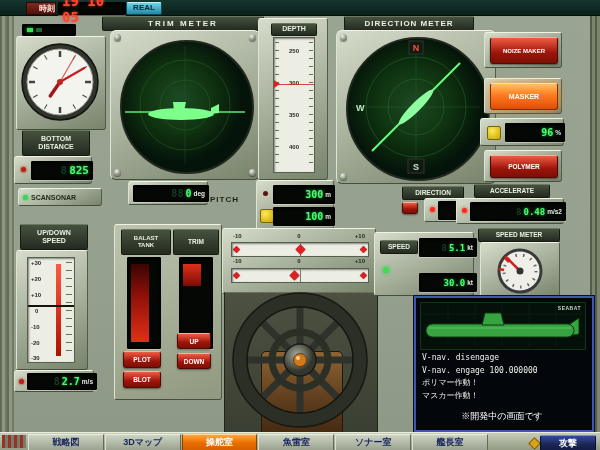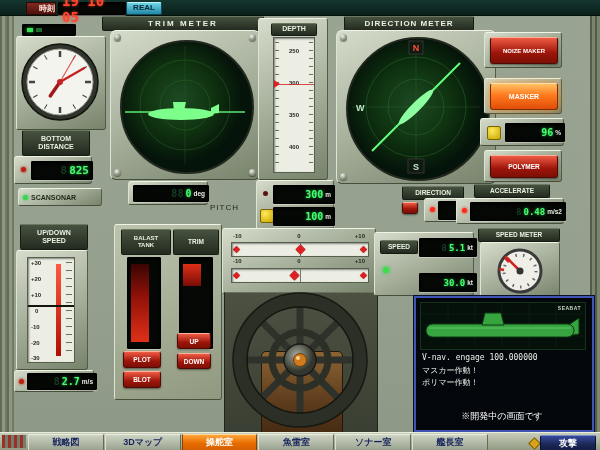--- a/index.html
+++ b/index.html
@@ -155,21 +155,21 @@
     </div>
   </div>
 
   <div class="abs metal" style="left:128px;top:181px;width:78px;height:22px">
     <div class="abs lcd" style="left:4px;top:3px;width:68px;height:15px;font-size:10px">
       <span class="ghost">88</span>
         <span class="val">0</span>
         <span class="unit">deg</span>
     </div>
   </div>
-  <div class="abs" style="left:210px;top:203px;width:42px;height:14px;font-size:8px;font-weight:normal;color:#1b2415;letter-spacing:1px">PITCH</div>
+  <div class="abs" style="left:210px;top:195px;width:42px;height:14px;font-size:8px;font-weight:bold;color:#1b2415;letter-spacing:1px">PITCH</div>
 
   <div class="abs metal" style="left:258px;top:18px;width:68px;height:160px">
     <div class="abs plaque" style="left:12px;top:4px;width:44px;height:11px;font-size:7px">DEPTH</div>
     <div class="abs strip" style="left:14px;top:18px;width:40px;height:134px">
       <div class="abs" style="left:1px;top:4px;width:4px;height:126px;background:repeating-linear-gradient(#66705c 0 1px,transparent 1px 8px)"></div>
       <div class="abs" style="right:1px;top:4px;width:4px;height:126px;background:repeating-linear-gradient(#66705c 0 1px,transparent 1px 8px)"></div>
       <span class="ticklbl" style="left:0;top:10px;width:100%;text-align:center">250</span>
       <span class="ticklbl" style="left:0;top:42px;width:100%;text-align:center">300</span>
       <span class="ticklbl" style="left:0;top:74px;width:100%;text-align:center">350</span>
       <span class="ticklbl" style="left:0;top:106px;width:100%;text-align:center">400</span>
@@ -363,23 +363,24 @@
             <line x1="135" y1="0" x2="135" y2="44"></line>
         </g>
         <path d="M146,23 l12,-8 v16 l-12,2 z" fill="#37a53f" stroke="#0d3a12" stroke-width="1"></path>
         <rect x="5" y="21" width="148" height="13" rx="6.5" fill="#37a53f" stroke="#0d3a12" stroke-width="1"></rect>
         <path d="M64 10 h16 l3 12 h-22 z" fill="#37a53f" stroke="#0d3a12" stroke-width="1"></path>
         <line x1="8" y1="25" x2="150" y2="25" stroke="#7ad77e" stroke-width="1" opacity=".6"></line>
       </svg>
       <span class="abs" style="right:4px;top:2px;font-size:5px;color:#c8d8c8;letter-spacing:.5px;font-weight:bold">SEABAT</span>
     </div>
     <div class="abs" style="left:6px;top:54px;width:164px;height:52px">
+      <div class="consline">V-nav. disengage</div>
       <div class="consline">V-nav. engage 100.000000</div>
+      <div class="consline">ポリマー作動！</div>
       <div class="consline">マスカー作動！</div>
-      <div class="consline">ポリマー作動！</div>
     </div>
     <div class="abs" style="left:4px;top:110px;width:164px;height:16px;text-align:center;font-size:9px;color:#fff;line-height:16px">※開発中の画面です</div>
   </div>
 
   <div class="abs" style="left:0;top:432px;width:600px;height:18px;background:linear-gradient(#c6ccba,#8f977f);border-top:1px solid #e9eedb;z-index:6">
     <div class="abs" style="left:2px;top:2px;width:24px;height:13px;background:repeating-linear-gradient(90deg,#9c3026 0 3px,#747c6a 3px 6px)"></div>
     <div class="abs" style="left:28px;top:1px;width:460px;height:16px;display:flex;gap:1px">
       <div class="tab">戦略図</div>
       <div class="tab">3Dマップ</div>
       <div class="tab active">操舵室</div>

